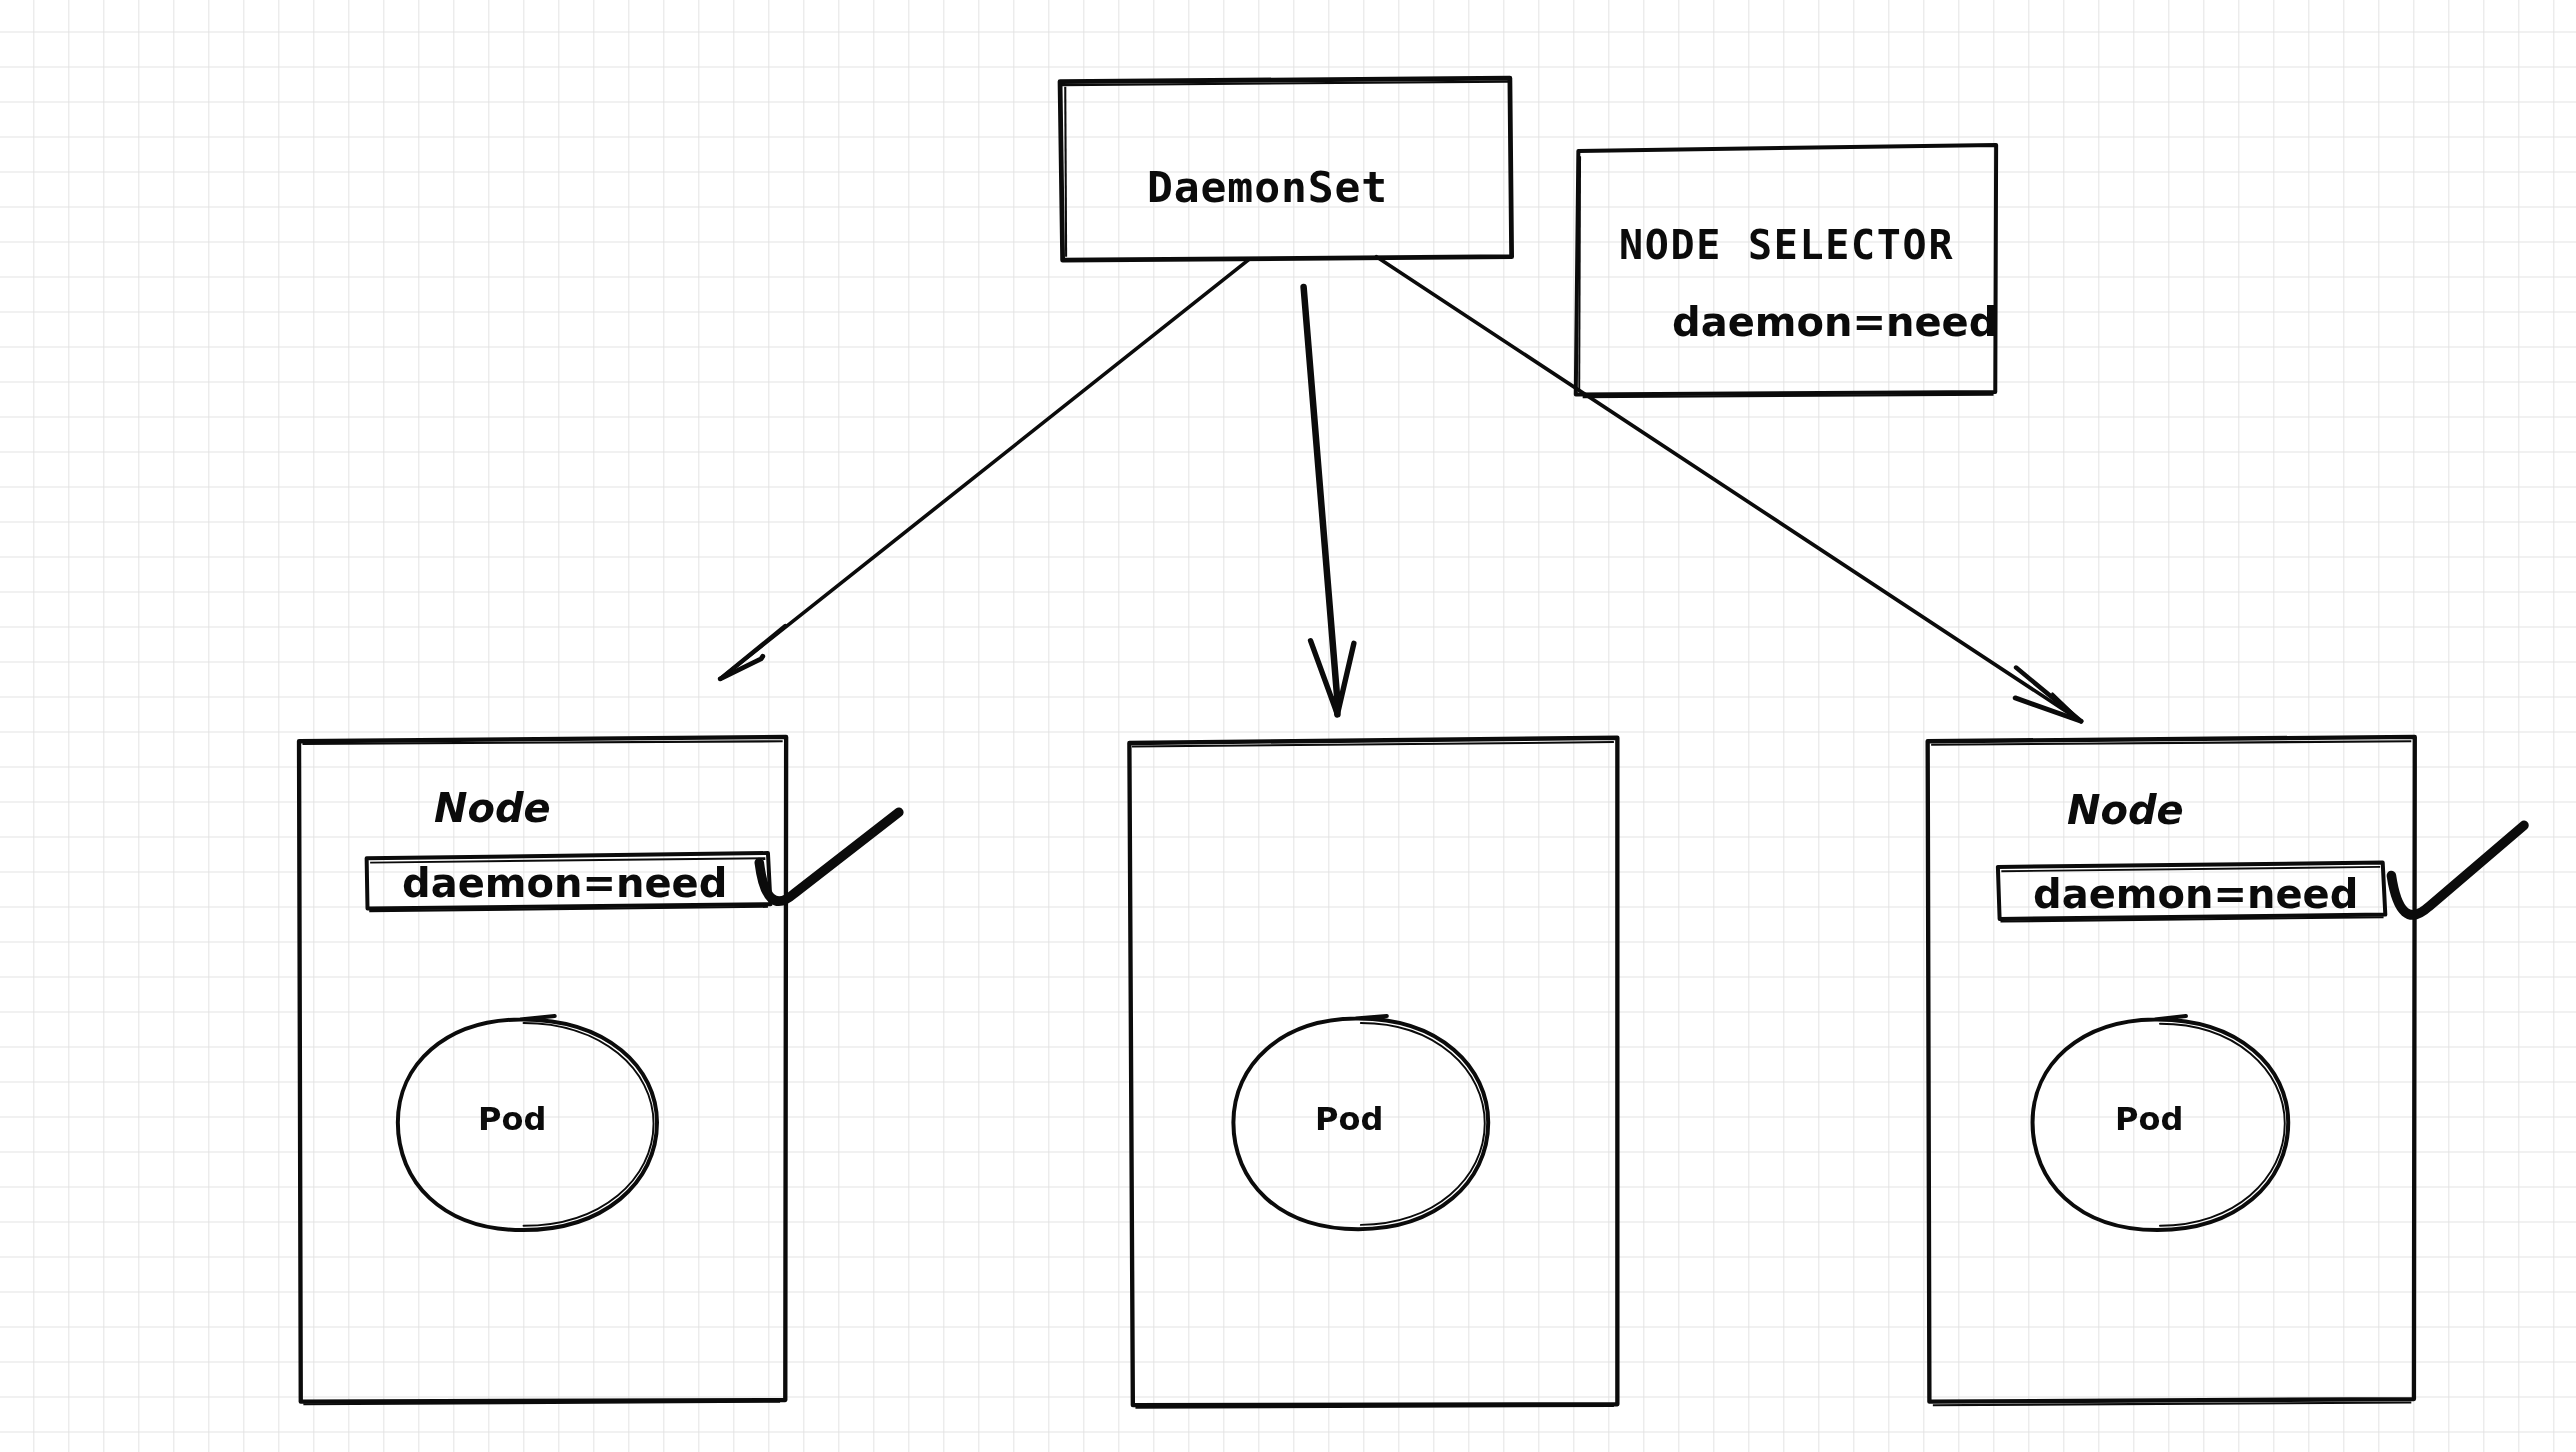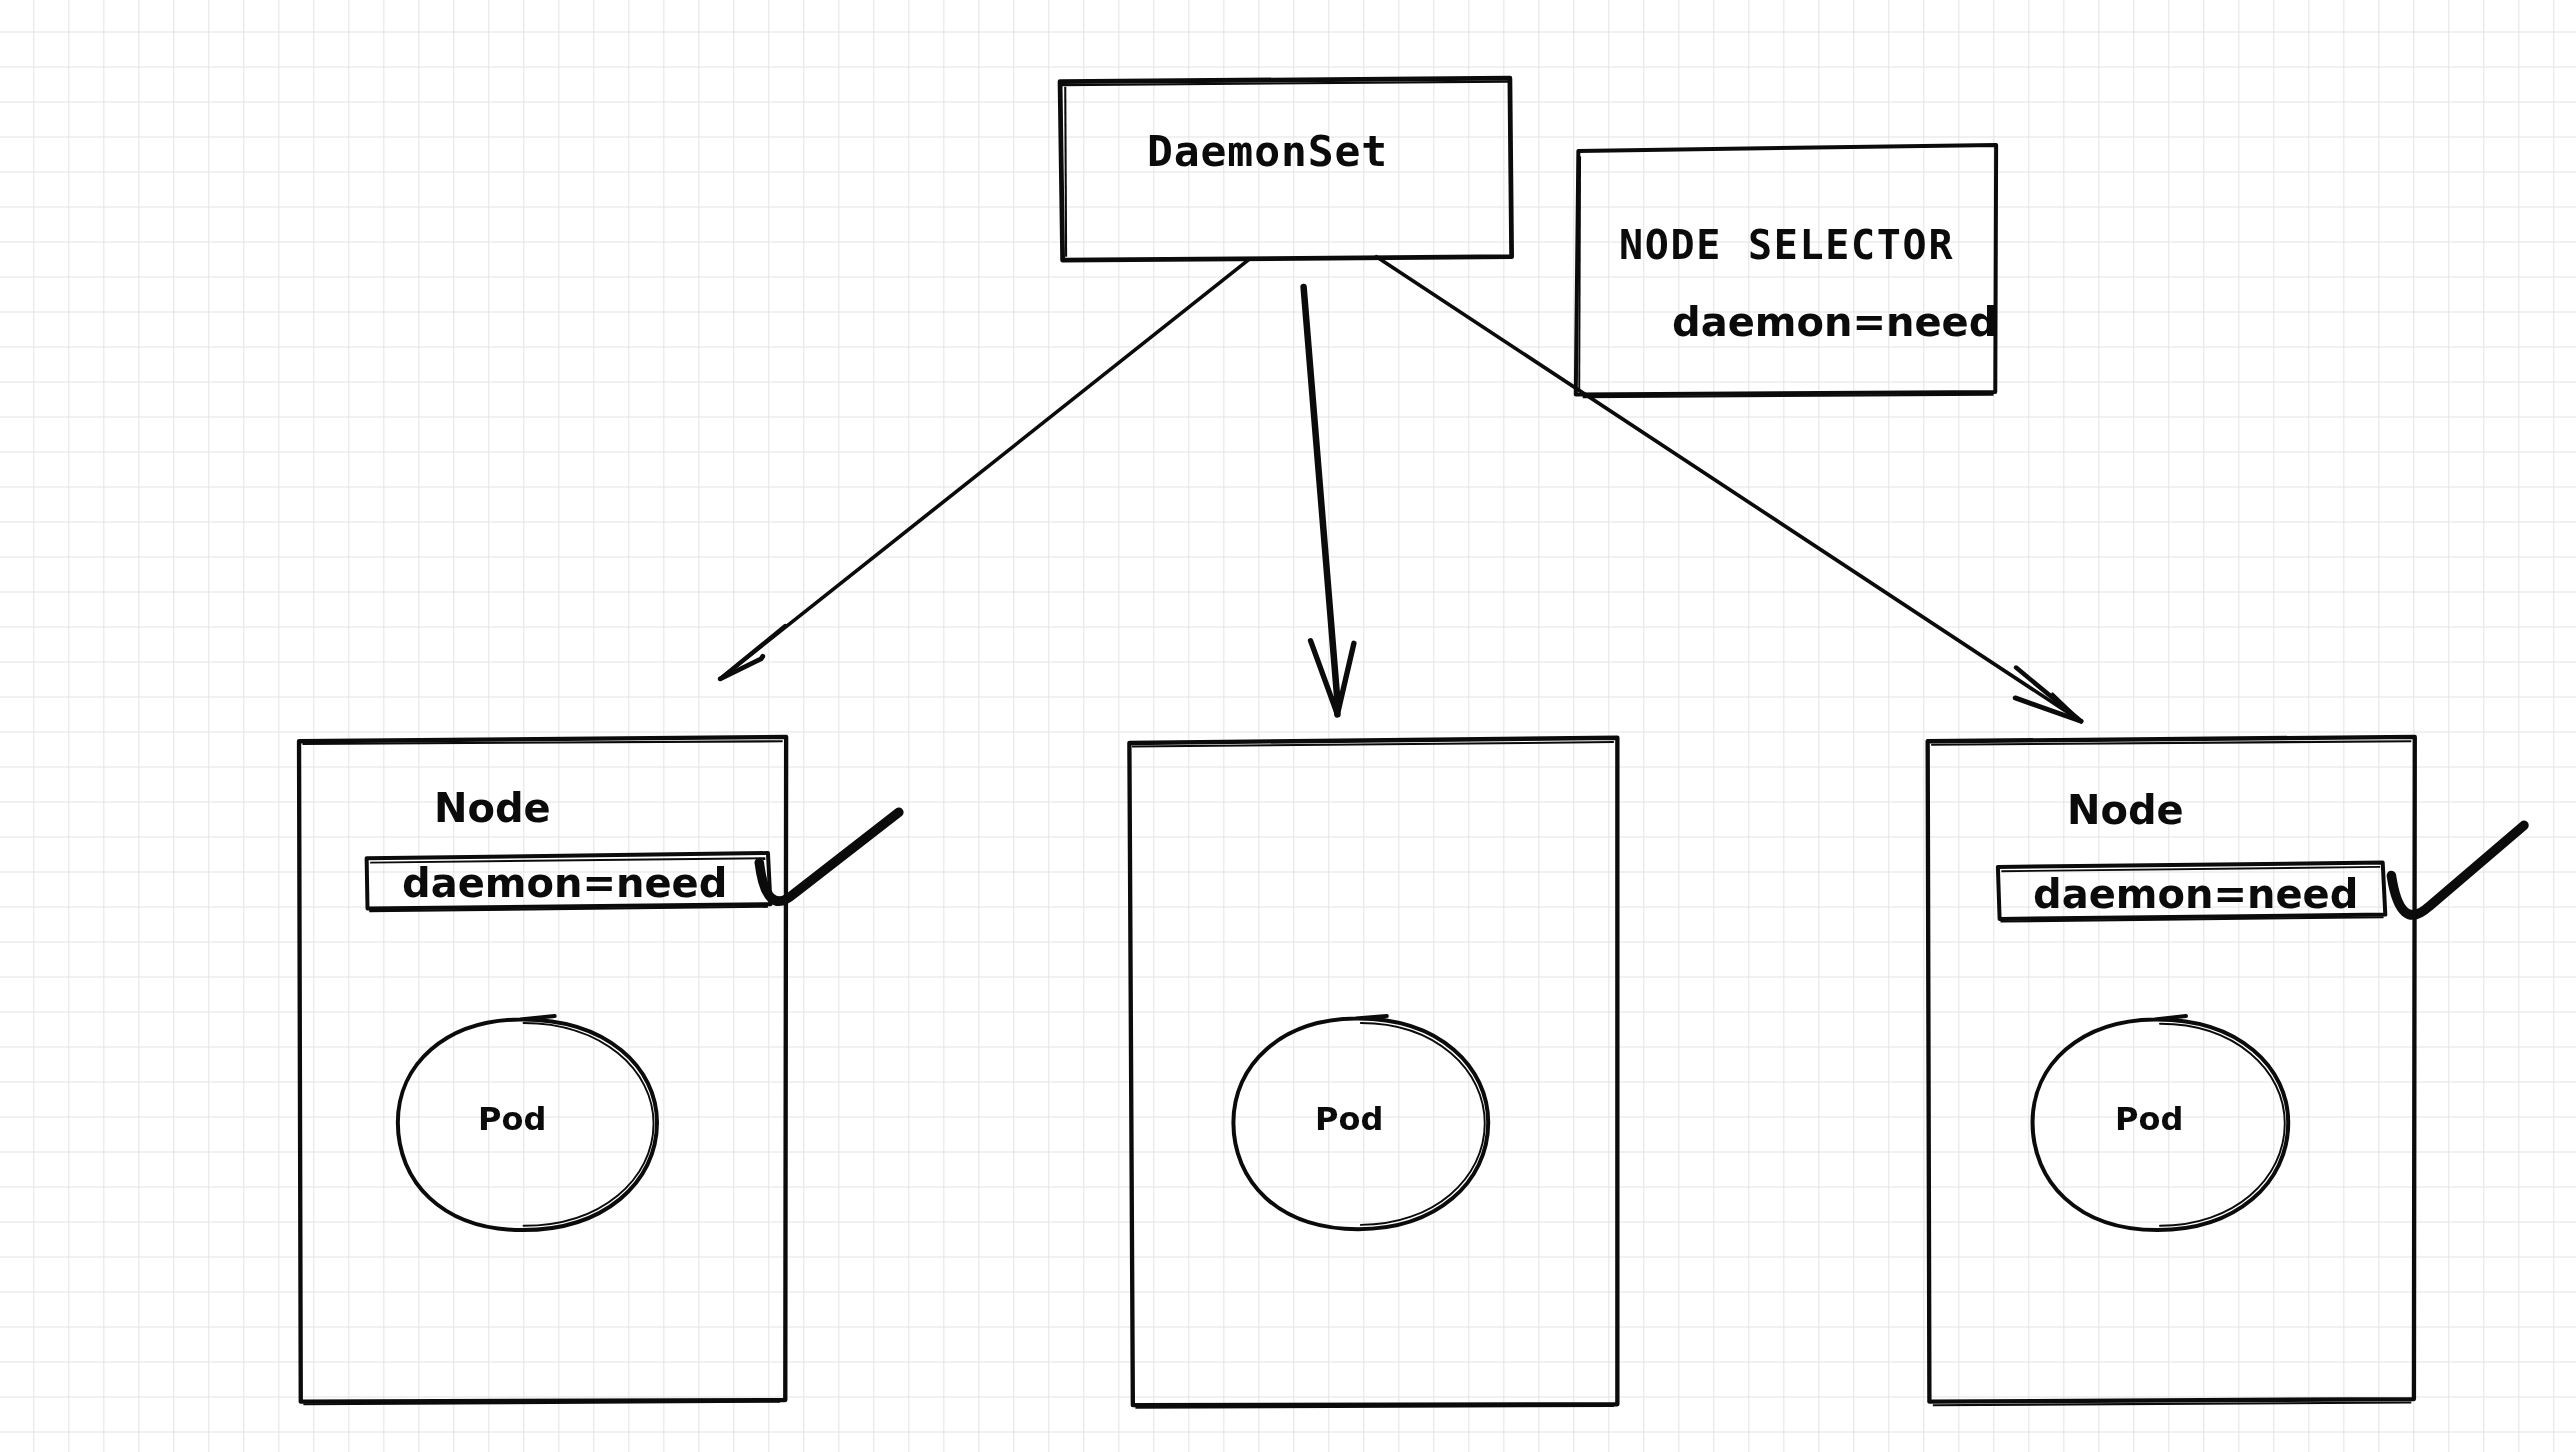--- a/index.html
+++ b/index.html
@@ -38,24 +38,24 @@
     user-select: none;
   }
   .mono {
     font-family: "DejaVu Sans Mono", "Liberation Mono", monospace;
     font-weight: 600;
   }
   .sans {
     font-family: "DejaVu Sans", "Liberation Sans", sans-serif;
     font-weight: 600;
   }
-  .t-daemonset { font-size: 43px; letter-spacing: 0.9px; }
+  .t-daemonset { font-size: 43px; letter-spacing: 0.9px; margin-top: 36px; }
   .t-nodeselector { font-size: 40px; letter-spacing: 1.7px; }
   .t-selectorval { font-size: 40px; }
-  .t-node { font-size: 40px; }
+  .t-node { font-size: 40px; font-style: italic; }
   .t-tag { font-size: 40px; }
   .t-pod { font-size: 32px; }
 </style>
 </head>
 <body>
 
 <div id="canvas">
 
   <svg id="art" viewBox="0 0 2972 1676" xmlns="http://www.w3.org/2000/svg">
 

